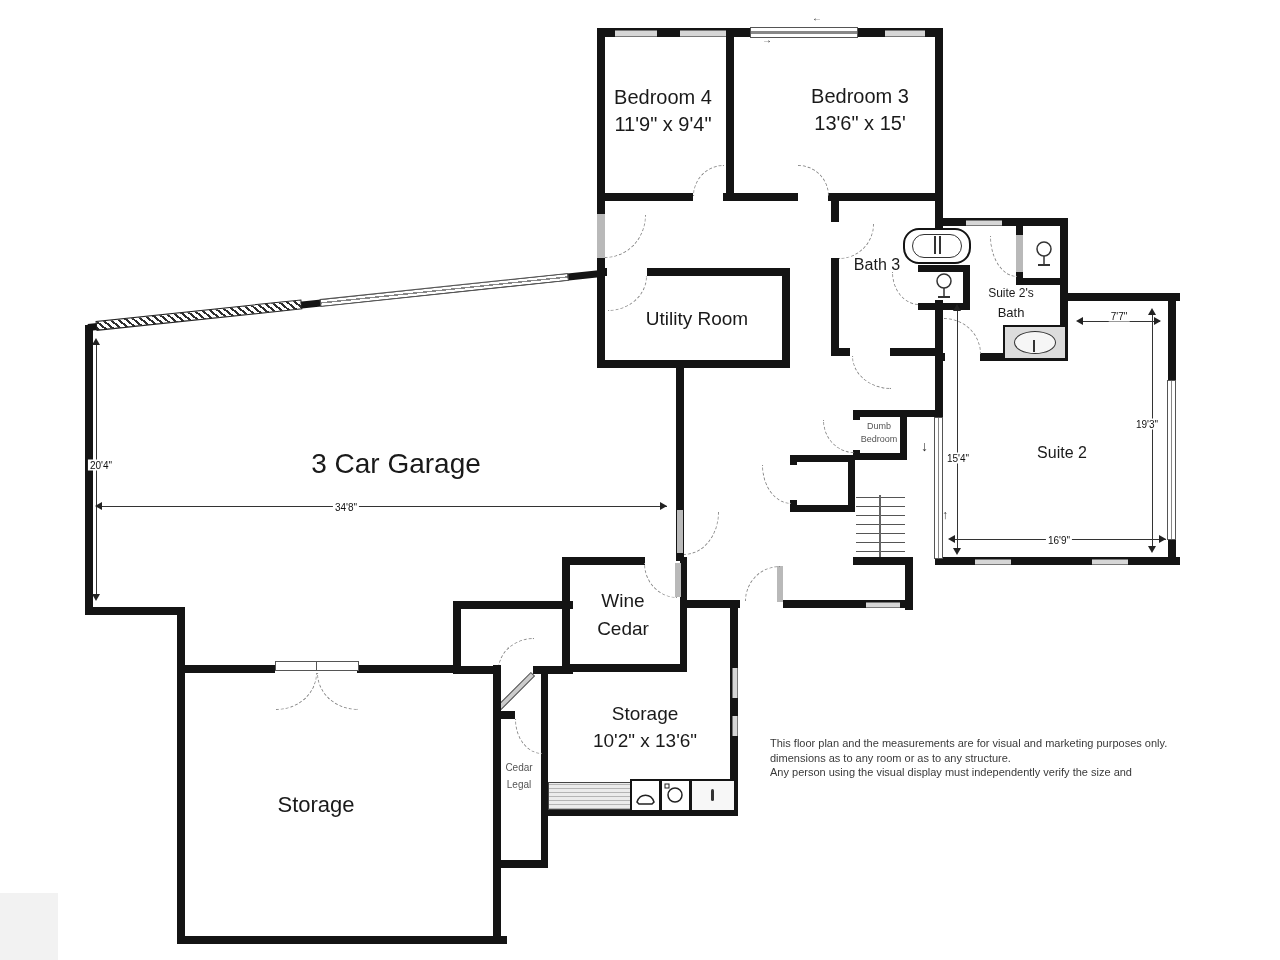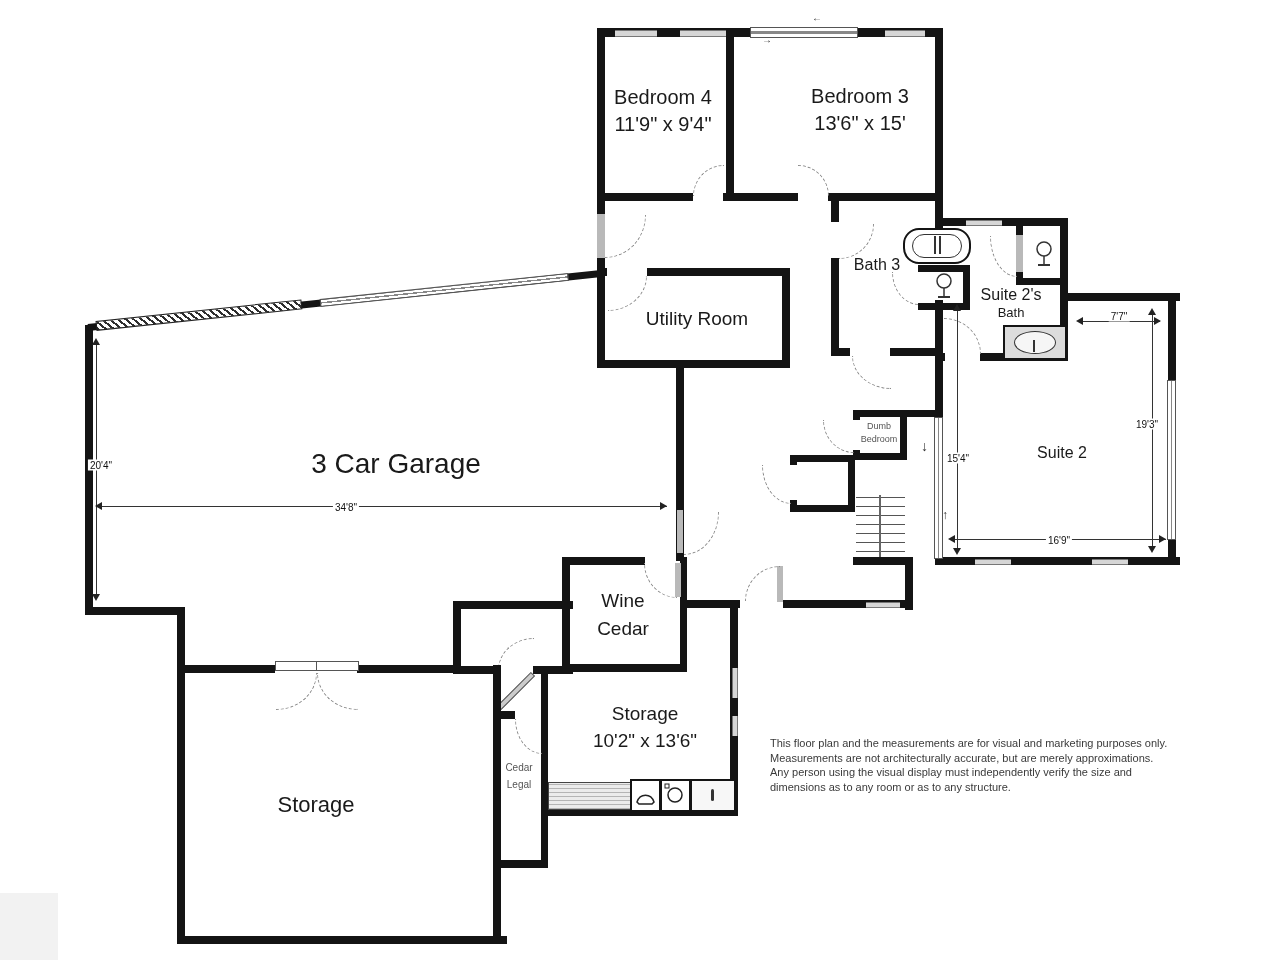--- a/index.html
+++ b/index.html
@@ -253,36 +253,35 @@
   <div class="dimh" style="left:950px;top:539px;width:216px;"></div>
   <div class="tri lf" style="left:948px;top:535px;"></div>
   <div class="tri rt" style="left:1159px;top:535px;"></div>
   <div class="dimlbl" style="left:1059px;top:540px;">16'9"</div>
 
   <div class="rlabel" style="left:663px;top:86px;font-size:20px;">Bedroom 4</div>
   <div class="rlabel" style="left:663px;top:113px;font-size:20px;">11'9" x 9'4"</div>
   <div class="rlabel" style="left:860px;top:85px;font-size:20px;">Bedroom 3</div>
   <div class="rlabel" style="left:860px;top:112px;font-size:20px;">13'6" x 15'</div>
   <div class="rlabel" style="left:877px;top:256px;font-size:16px;">Bath 3</div>
-  <div class="rlabel" style="left:1011px;top:286px;font-size:16px;text-align:right;">Suite 2's</div>
+  <div class="rlabel" style="left:1011px;top:286px;font-size:12px;text-align:right;">Suite 2's</div>
   <div class="rlabel" style="left:1011px;top:305px;font-size:13px;">Bath</div>
   <div class="rlabel" style="left:697px;top:308px;font-size:19px;">Utility Room</div>
   <div class="rlabel" style="left:396px;top:448px;font-size:28px;">3 Car Garage</div>
   <div class="rlabel" style="left:1062px;top:444px;font-size:16px;">Suite 2</div>
   <div class="rlabel sm" style="left:879px;top:421px;font-size:9px;">Dumb</div>
   <div class="rlabel sm" style="left:879px;top:434px;font-size:9px;">Bedroom</div>
   <div class="rlabel" style="left:623px;top:590px;font-size:19px;">Wine</div>
   <div class="rlabel" style="left:623px;top:618px;font-size:19px;">Cedar</div>
   <div class="rlabel" style="left:645px;top:703px;font-size:19px;">Storage</div>
   <div class="rlabel" style="left:645px;top:730px;font-size:19px;">10'2" x 13'6"</div>
   <div class="rlabel sm" style="left:519px;top:762px;font-size:10px;">Cedar</div>
   <div class="rlabel sm" style="left:519px;top:779px;font-size:10px;">Legal</div>
   <div class="rlabel" style="left:316px;top:792px;font-size:22px;">Storage</div>
 
   <div class="disc" style="left:770px;top:736px;width:400px;">
     <div>This floor plan and the measurements are for visual and marketing purposes only.</div>
-    <div>Measurements are not architecturally accurate, but are merely approximations.</div>
+    <div>dimensions as to any room or as to any structure.</div>
     <div>Any person using the visual display must independently verify the size and</div>
-    <div>dimensions as to any room or as to any structure.</div>
   </div>
 
   <div style="position:absolute;left:0;top:893px;width:58px;height:67px;background:#f2f2f2;"></div>
 </div>
 
 </body></html>

